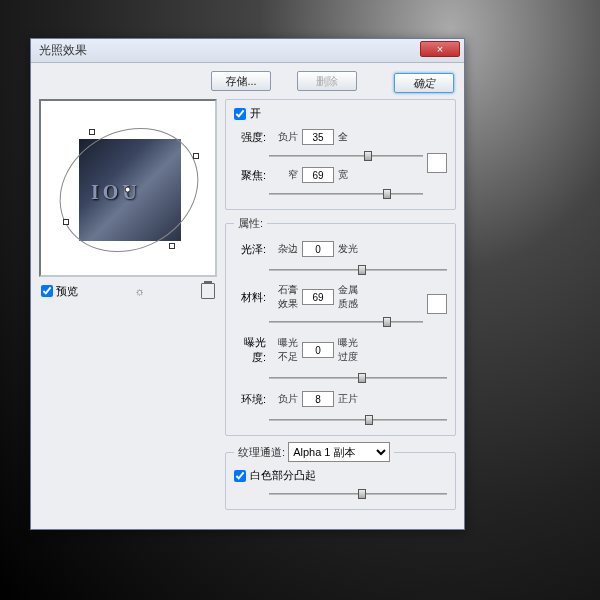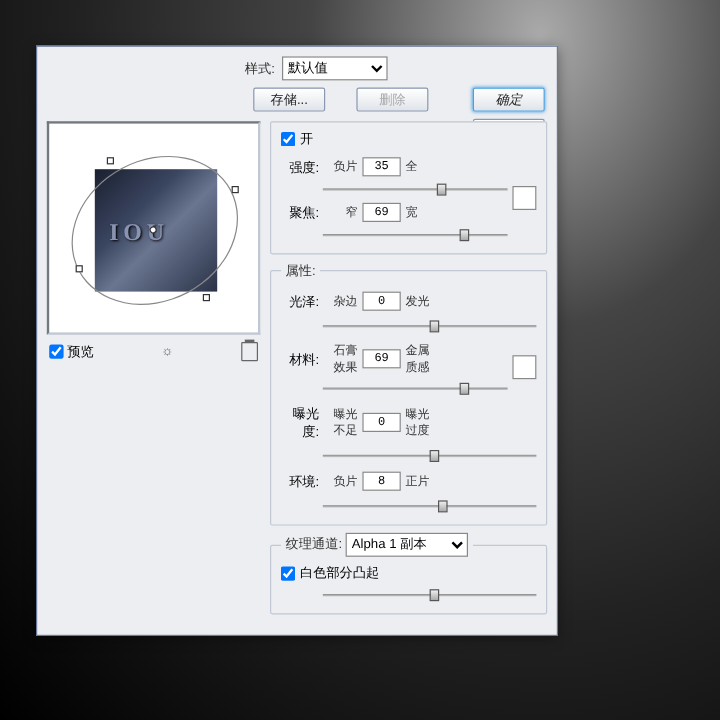--- a/index.html
+++ b/index.html
@@ -35,48 +35,50 @@
 .trash { width: 14px; height: 16px; border: 1px solid #666; border-radius: 1px; position: relative; }
 .trash::before { content: ""; position: absolute; top: -3px; left: 2px; right: 2px; height: 2px; background: #666; }
 .groups { flex: 1; }
 fieldset { border: 1px solid #c0c8d4; border-radius: 2px; padding: 6px 8px 8px; margin-bottom: 6px; background: #eceef1; position: relative; }
 legend { padding: 0 4px; color: #333; }
 .row { display: flex; align-items: center; gap: 4px; margin: 4px 0; }
 .row .lab { width: 32px; text-align: right; }
 .minl, .maxl { font-size: 10px; color: #333; width: 28px; }
 .minl { text-align: right; }
 .maxl { text-align: left; }
-.valbox { width: 32px; height: 16px; border: 1px solid #888; background: #fff; text-align: center; font-size: 10px; display: flex; align-items: center; justify-content: center; font-family: Liberation Mono, monospace; }
+.valbox { width: 32px; height: 16px; border: 1px solid #888; background: #fff; text-align: center; font-size: 10px; display: flex; align-items: center; justify-content: center; }
 .slider { flex: 1; height: 14px; position: relative; }
 .slider .track { position: absolute; left: 0; right: 0; top: 6px; height: 2px; background: linear-gradient(#888, #ccc); }
 .slider .thumb { position: absolute; top: 2px; width: 8px; height: 10px; background: linear-gradient(#eee, #aaa); border: 1px solid #555; }
 .sliderrow { display: flex; align-items: center; gap: 3px; }
 .swatch { width: 20px; height: 20px; background: #fff; border: 1px solid #888; margin-left: 4px; }
 .withswatch { display: flex; align-items: center; }
 .grpcontent { display: flex; flex-direction: column; gap: 2px; }
 .onrow { display: flex; align-items: center; gap: 4px; margin-bottom: 2px; }
 </style>
 </head>
 <body>
 
 <div class="bg-text">IOU</div>
 
 <div class="window">
+  <div class="titlebar">
+    <span class="title">光照效果</span>
+    <div class="close-btn">
+        <span>×</span>
+      </div>
+  </div>
   <div class="content">
     <div class="right-btns">
       <div class="btn btn-primary">
           <span>确定</span>
         </div>
       <div class="btn">
           <span>取消</span>
         </div>
-    </div>
-    <div class="toprow">
-      <span class="label">样式:</span>
-      <select style="width:88px"><option>默认值</option></select>
     </div>
     <div class="btnrow">
       <div class="btn">
           <span>存储...</span>
         </div>
       <div class="btn btn-disabled">
           <span>删除</span>
         </div>
     </div>
     <div class="main">

